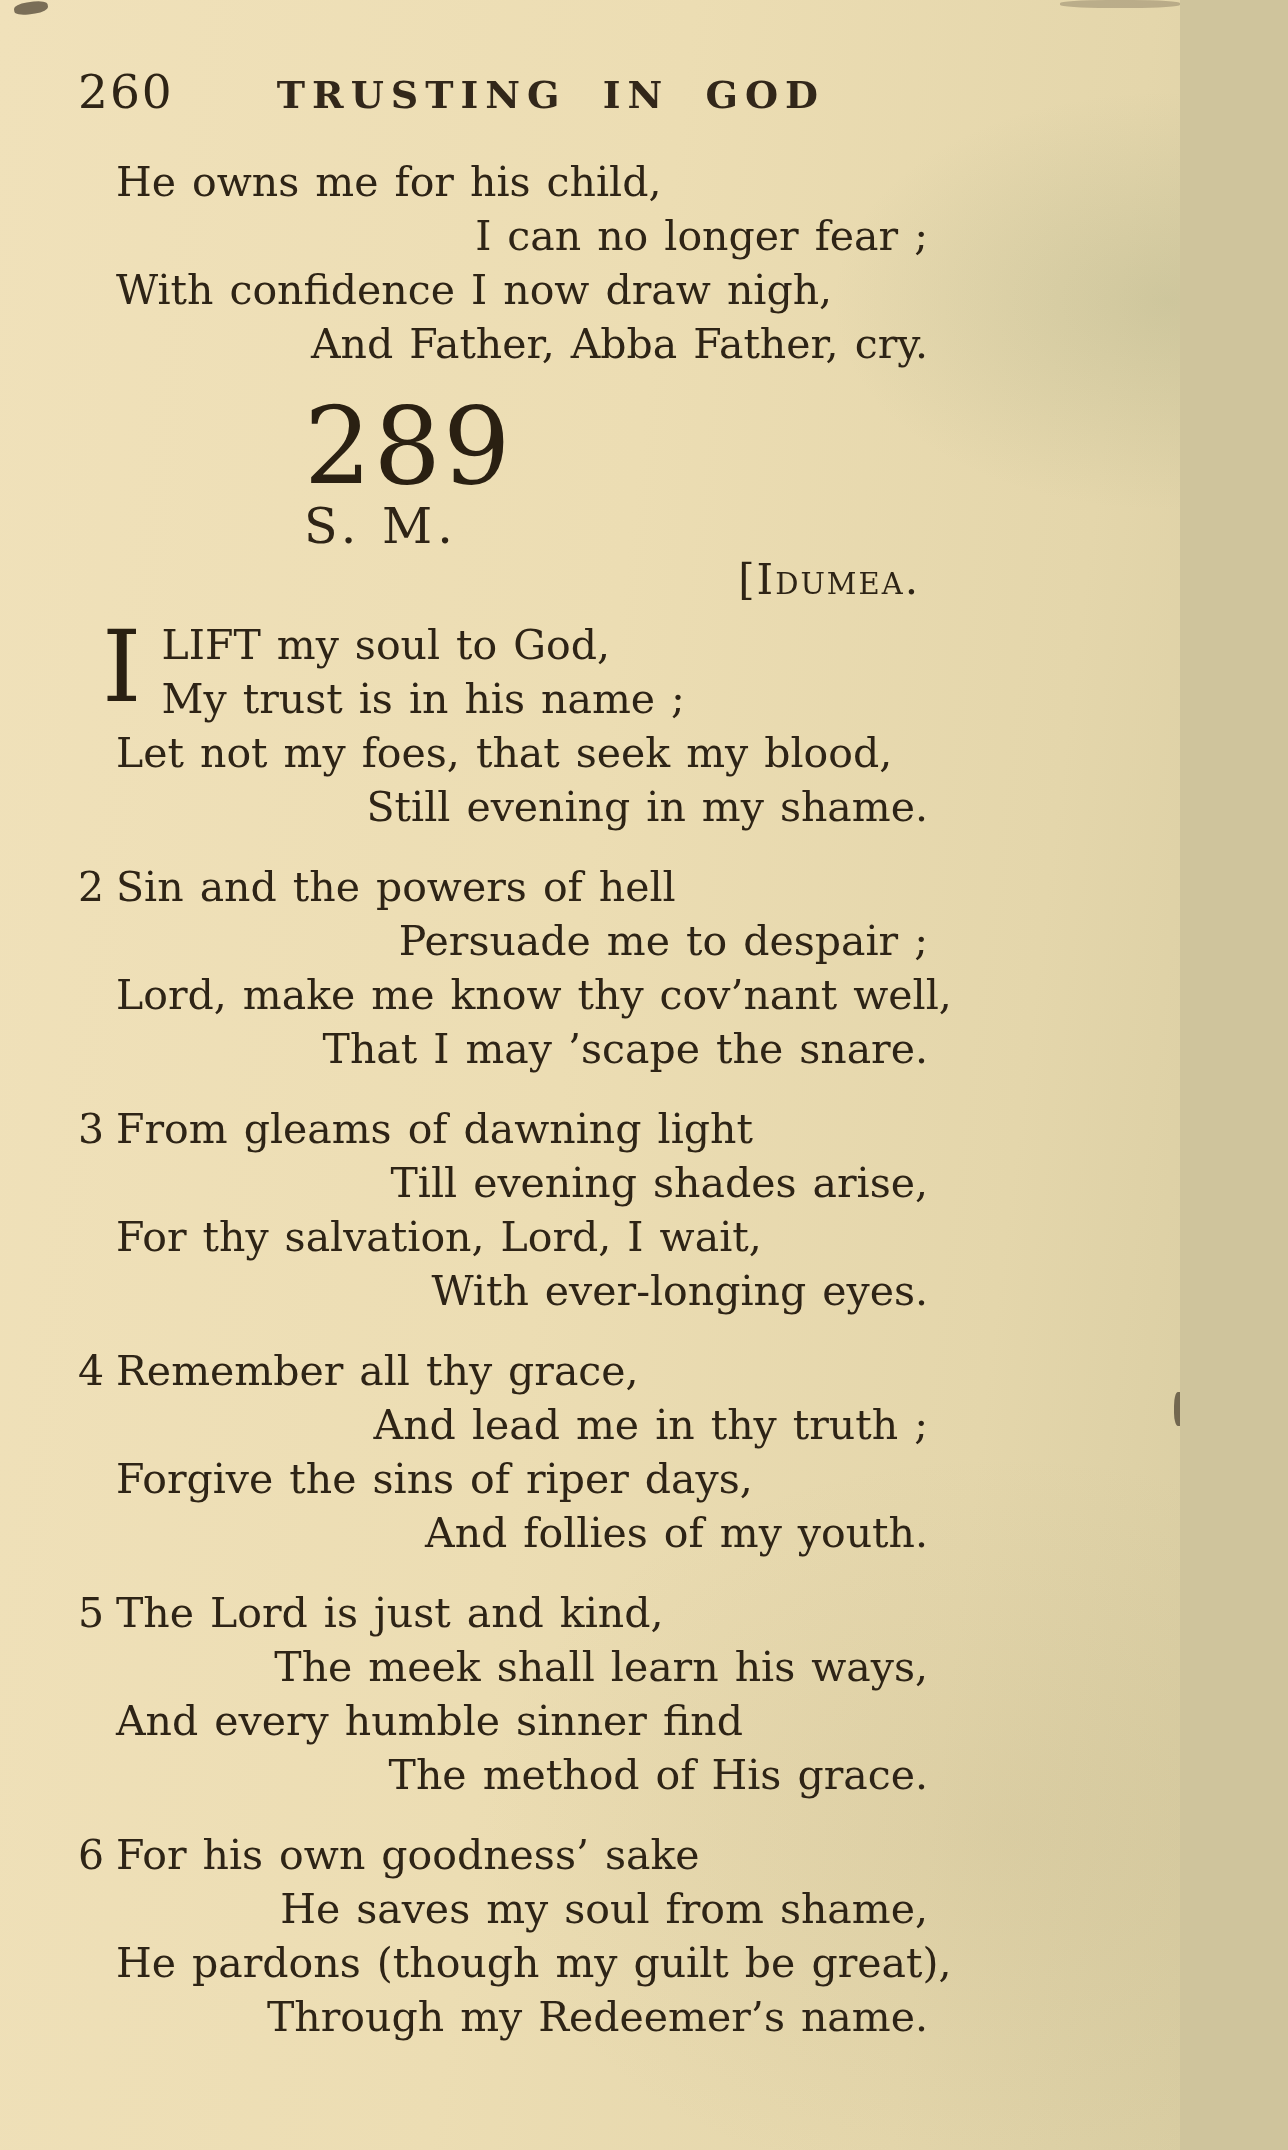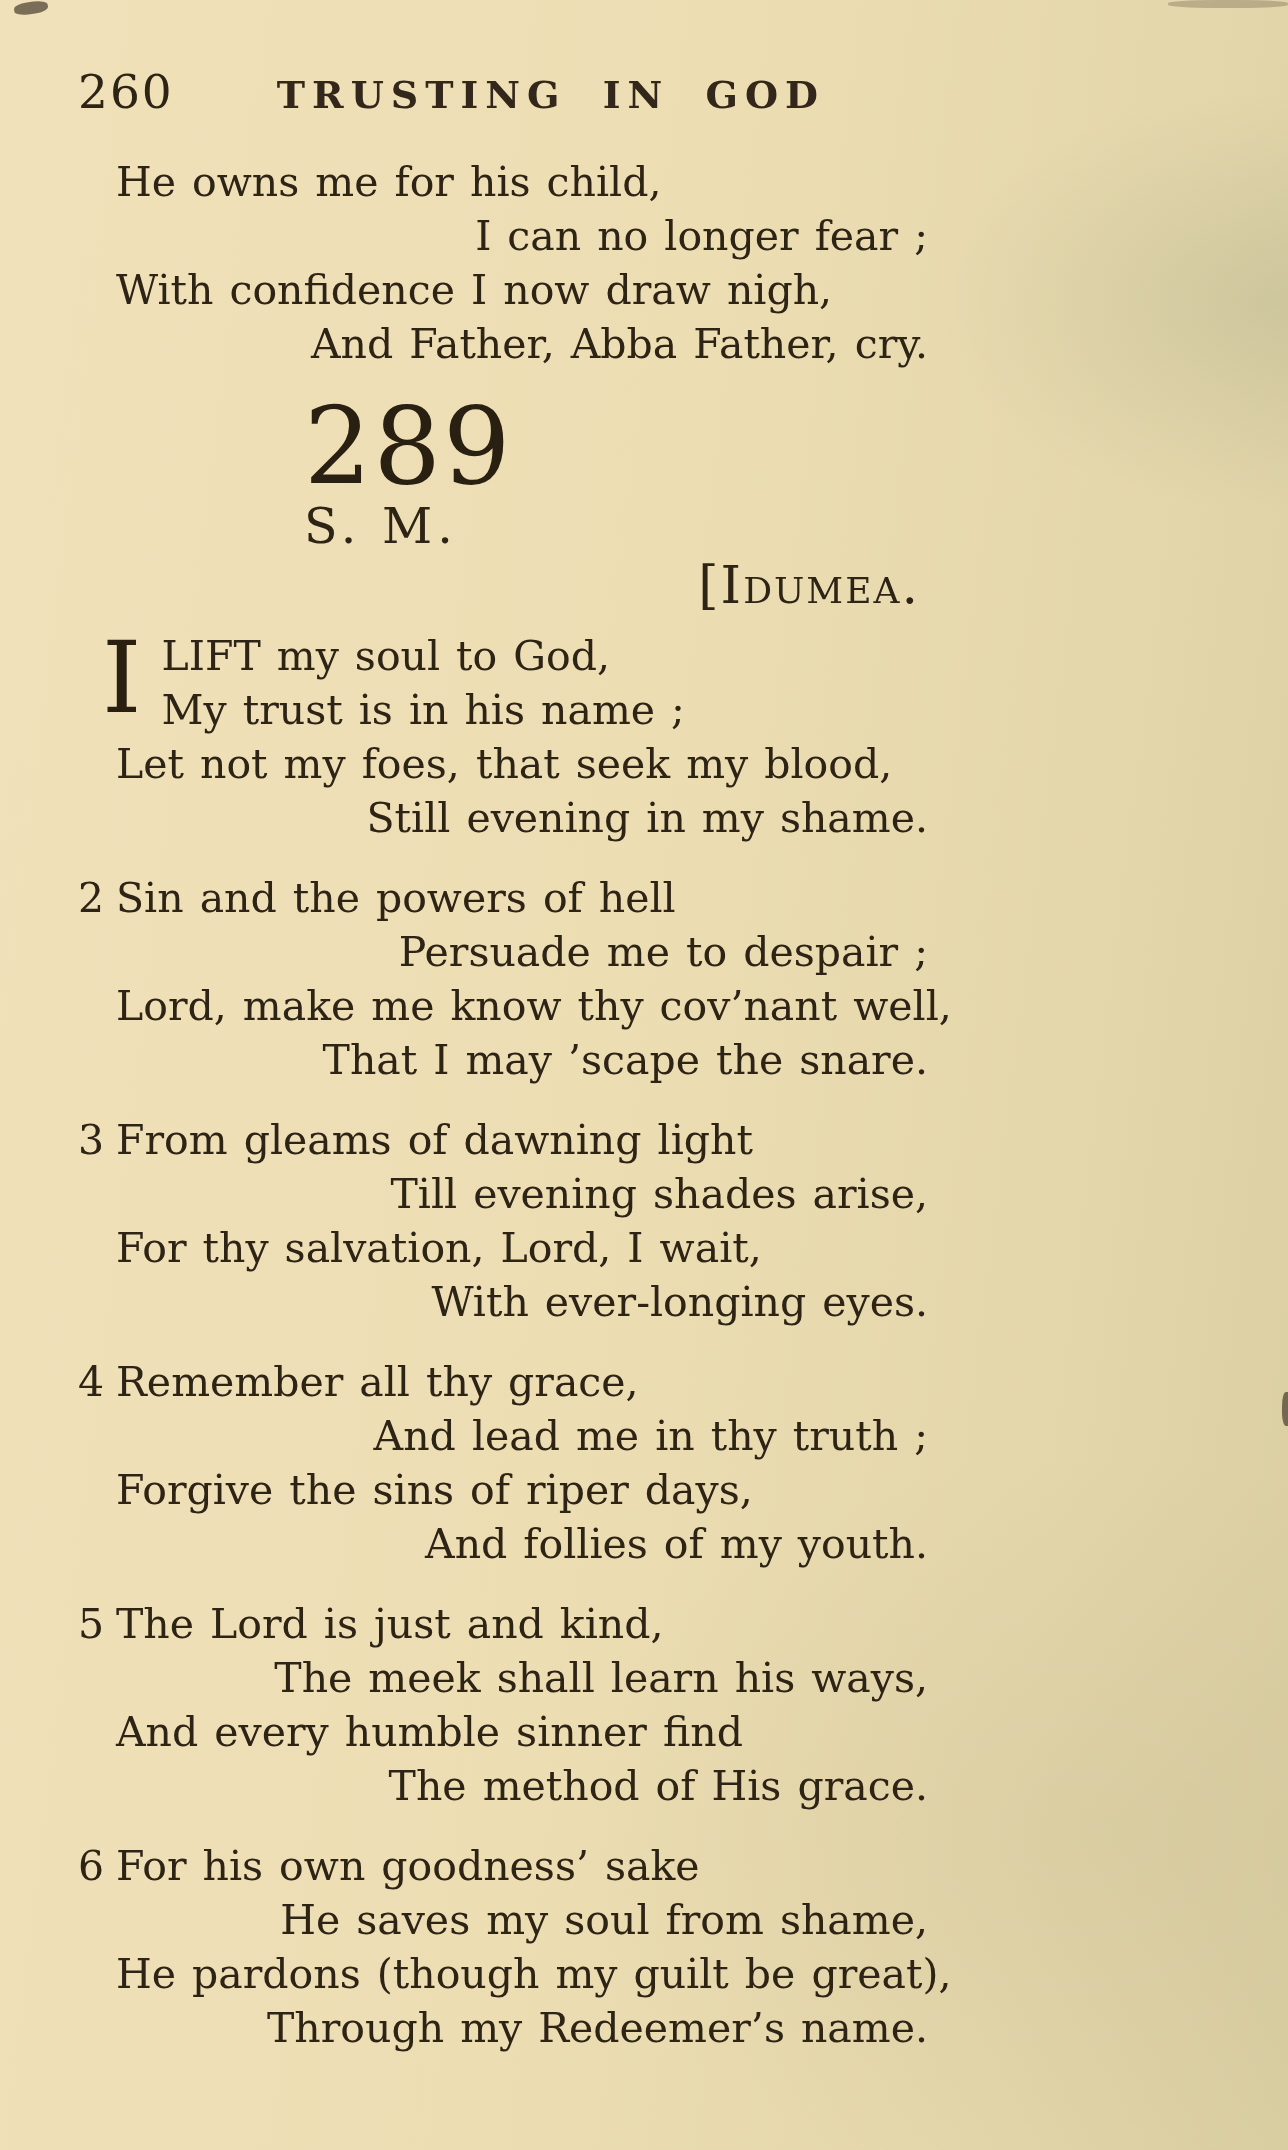--- a/index.html
+++ b/index.html
@@ -1,19 +1,19 @@
 <!DOCTYPE html>
 <html><head>
 <meta charset="utf-8">
 <style>
   * { margin:0; padding:0; box-sizing:border-box; }
   html,body { background:#cfc49c; }
   .page {
     position:relative;
-    width:1288px; height:2150px;
+    width:1180px; height:2150px;
     overflow:hidden;
     background:
       radial-gradient(ellipse 480px 300px at 99% 14%, rgba(125,140,105,0.20), transparent 70%),
       radial-gradient(ellipse 700px 500px at 85% 85%, rgba(150,140,100,0.10), transparent 75%),
       linear-gradient(97deg, #f0e1ba 0%, #ecddb3 48%, #e4d6ab 80%, #d9cda2 100%);
     font-family:"DejaVu Serif","Liberation Serif",serif;
     color:#2e2416;
     padding:64px 0 0 78px;
   }
   .content { width:850px; }
@@ -28,21 +28,21 @@
   }
 
   .line { font-size:41px; line-height:54px; white-space:nowrap; word-spacing:3px; }
   .stanza { position:relative; padding-left:38px; margin-bottom:26px; }
   .stanza .l2 { margin-left:44px;text-align:right; }
   .stanza-num { position:absolute; left:0; font-size:41px; }
 
   .hymn-heading { display:flex; align-items:baseline; margin:2px 0 14px 0;flex-direction:column; }
   .hymn-number { font-size:106px; line-height:0.95; letter-spacing:2px; color:#2a2012; }
   .hymn-meter { font-size:49px; letter-spacing:5px; margin-left:226px; }
-  .hymn-tune { margin-left:auto; margin-right:8px; font-size:52px; font-variant:small-caps; letter-spacing:2px; }
+  .hymn-tune { margin-left:auto; margin-right:8px; font-size:42px; font-variant:small-caps; letter-spacing:2px; }
 
   .dropcap-row { display:flex; margin-left:-14px; }
   .drop-cap { font-size:100px; line-height:98px; margin-right:20px; color:#2a2012; }
   .dropcap-lines .line { line-height:54px; }
 
   .artifact { position:absolute; background:#3a3022; opacity:0.65; border-radius:40%; }
   .a1 { left:14px; top:2px; width:34px; height:12px; transform:rotate(-8deg); }
   .a2 { right:-4px; top:1392px; width:10px; height:34px; }
   .a3 { right:0; top:0; width:120px; height:8px; opacity:0.25; }
 </style>

